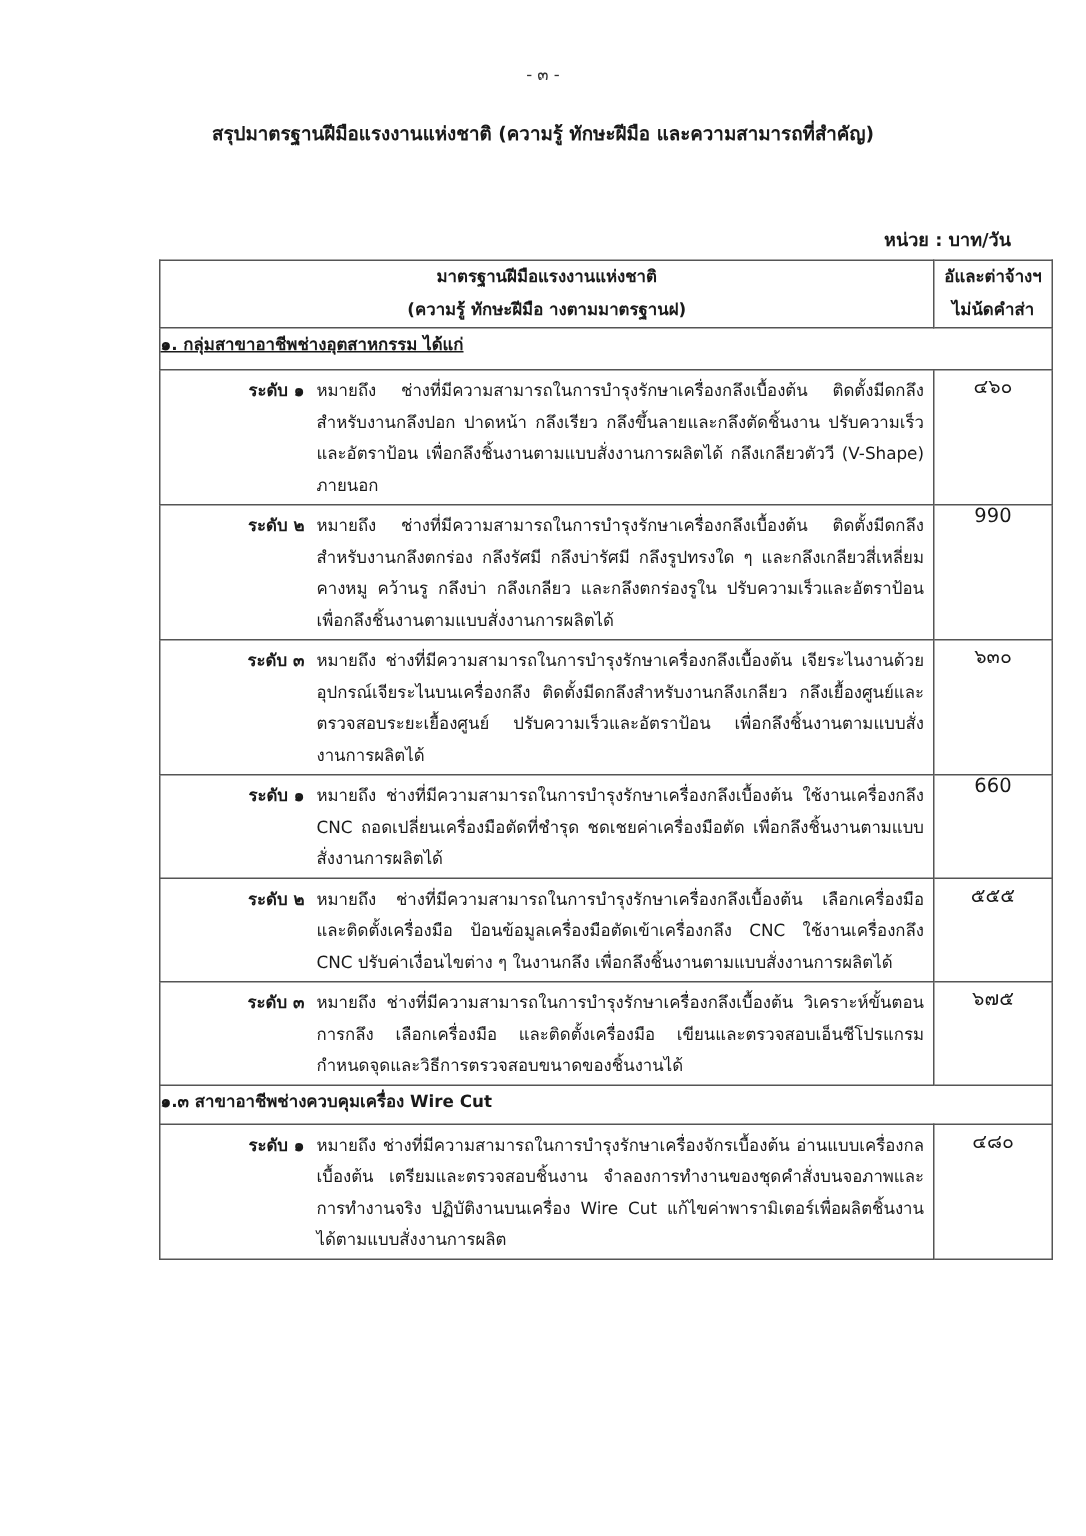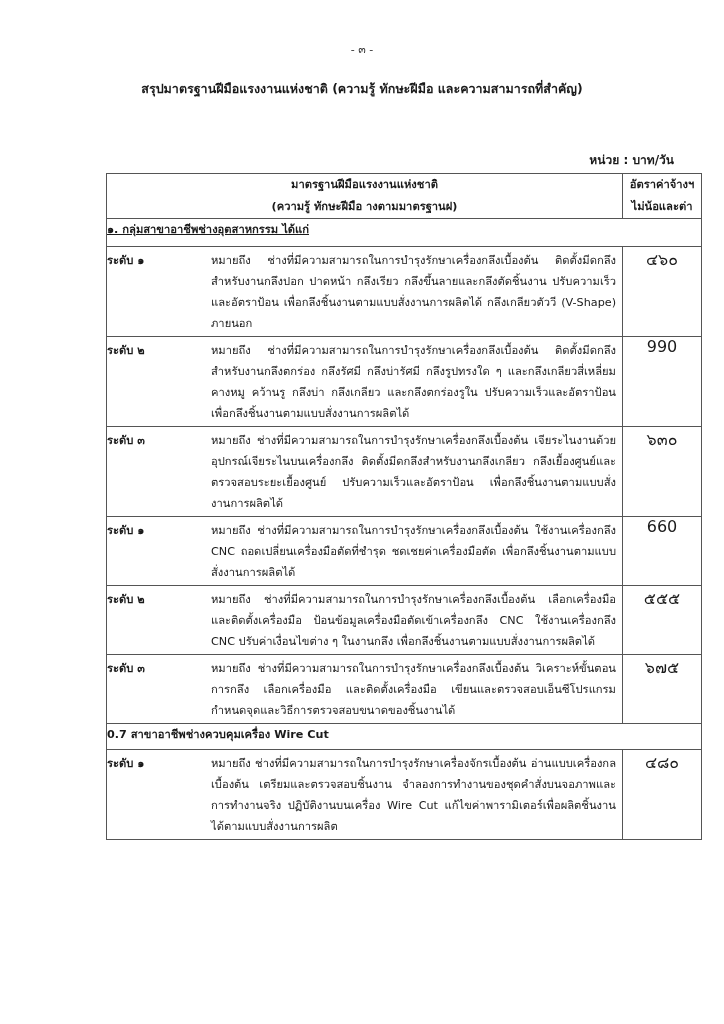--- a/index.html
+++ b/index.html
@@ -38,26 +38,26 @@
     td.group {
       font-weight: bold; line-height: 22px; height: 27px;
       padding: 2px 6px; vertical-align: middle; text-decoration: underline;
     }
     td.sub {
       font-weight: bold; line-height: 22px; height: 25px;
       padding: 1px 6px 1px 26px; vertical-align: middle;
     }
     .lvl-wrap { display: flex; padding: 3px 6px 2px 0; }
     .lvl-label {
-      width: 96px; min-width: 96px; text-align: left; font-weight: bold;
+      width: 96px; min-width: 96px; text-align: right; font-weight: bold;
       padding-right: 8px; line-height: 21px; white-space: nowrap;
     }
     .lvl-text { flex: 1; line-height: 21px; text-align: justify; }
     td.rate {
-      text-align: center; vertical-align: middle; font-size: 16px;
+      text-align: center; vertical-align: middle; font-size: 13px;
     }
   </style>
 </head>
 <body>
 
 <div class="page-num">- ๓ -</div>
 
 <div class="title">
   <div>สรุปมาตรฐานฝีมือแรงงานแห่งชาติ (ความรู้ ทักษะฝีมือ และความสามารถที่สำคัญ)</div>
 </div>
@@ -69,22 +69,22 @@
       <col class="c-desc">
       <col class="c-rate">
     </colgroup>
   <thead>
     <tr>
       <th class="h-desc">
         <div>มาตรฐานฝีมือแรงงานแห่งชาติ</div>
         <div>(ความรู้  ทักษะฝีมือ  างตามมาตรฐานฝ)</div>
       </th>
       <th class="h-rate">
-        <div>อัตราค่าจ้างฯ</div>
-        <div>ไม่น้อและต่า</div>
+        <div>อัและต่าจ้างฯ</div>
+        <div>ไม่น้ดคำส่า</div>
       </th>
     </tr>
   </thead>
   <tbody>
     <tr>
       <td class="group" colspan="2">๑. กลุ่มสาขาอาชีพช่างอุตสาหกรรม  ได้แก่</td>
     </tr>
 
     <tr>
       <td>
@@ -136,21 +136,21 @@
       <td>
           <div class="lvl-wrap">
         <span class="lvl-label">ระดับ ๓</span>
         <span class="lvl-text">หมายถึง ช่างที่มีความสามารถในการบำรุงรักษาเครื่องกลึงเบื้องต้น วิเคราะห์ขั้นตอนการกลึง เลือกเครื่องมือ และติดตั้งเครื่องมือ เขียนและตรวจสอบเอ็นซีโปรแกรม กำหนดจุดและวิธีการตรวจสอบขนาดของชิ้นงานได้</span>
       </div>
         </td>
       <td class="rate">๖๗๕</td>
     </tr>
 
     <tr>
-      <td class="sub" colspan="2">0.7  สาขาอาชีพช่างควบคุมเครื่อง Wire Cut</td>
+      <td class="sub" colspan="2">๑.๓  สาขาอาชีพช่างควบคุมเครื่อง Wire Cut</td>
     </tr>
     <tr>
       <td>
           <div class="lvl-wrap">
         <span class="lvl-label">ระดับ ๑</span>
         <span class="lvl-text">หมายถึง ช่างที่มีความสามารถในการบำรุงรักษาเครื่องจักรเบื้องต้น อ่านแบบเครื่องกลเบื้องต้น เตรียมและตรวจสอบชิ้นงาน จำลองการทำงานของชุดคำสั่งบนจอภาพและการทำงานจริง ปฏิบัติงานบนเครื่อง Wire Cut แก้ไขค่าพารามิเตอร์เพื่อผลิตชิ้นงานได้ตามแบบสั่งงานการผลิต</span>
       </div>
         </td>
       <td class="rate">๔๘๐</td>
     </tr>

